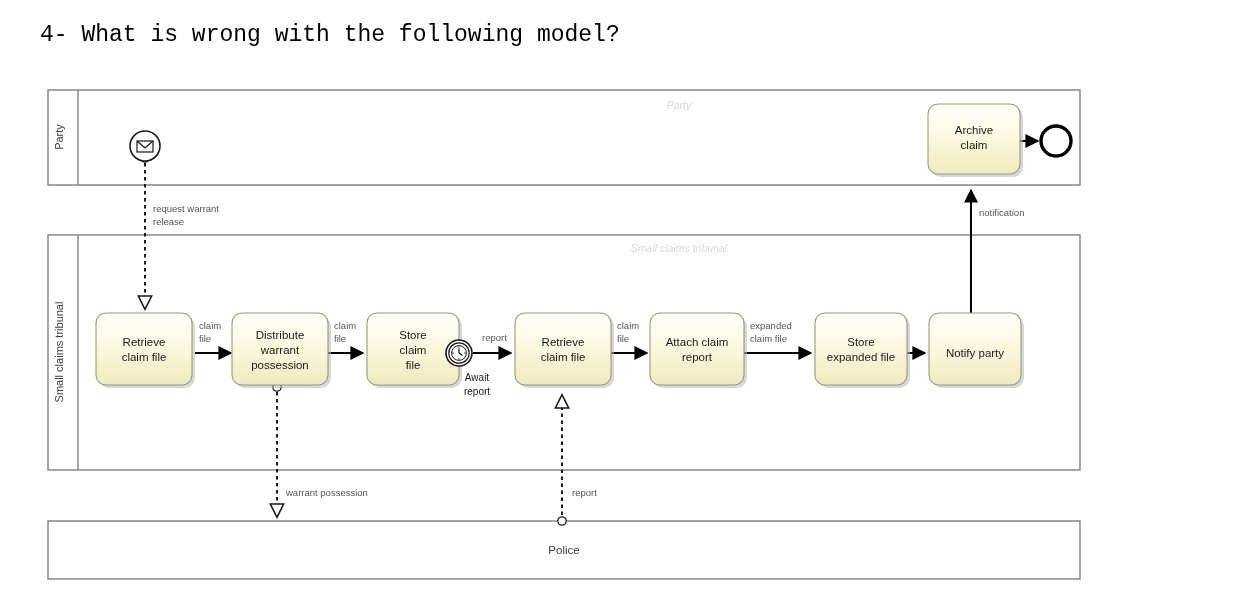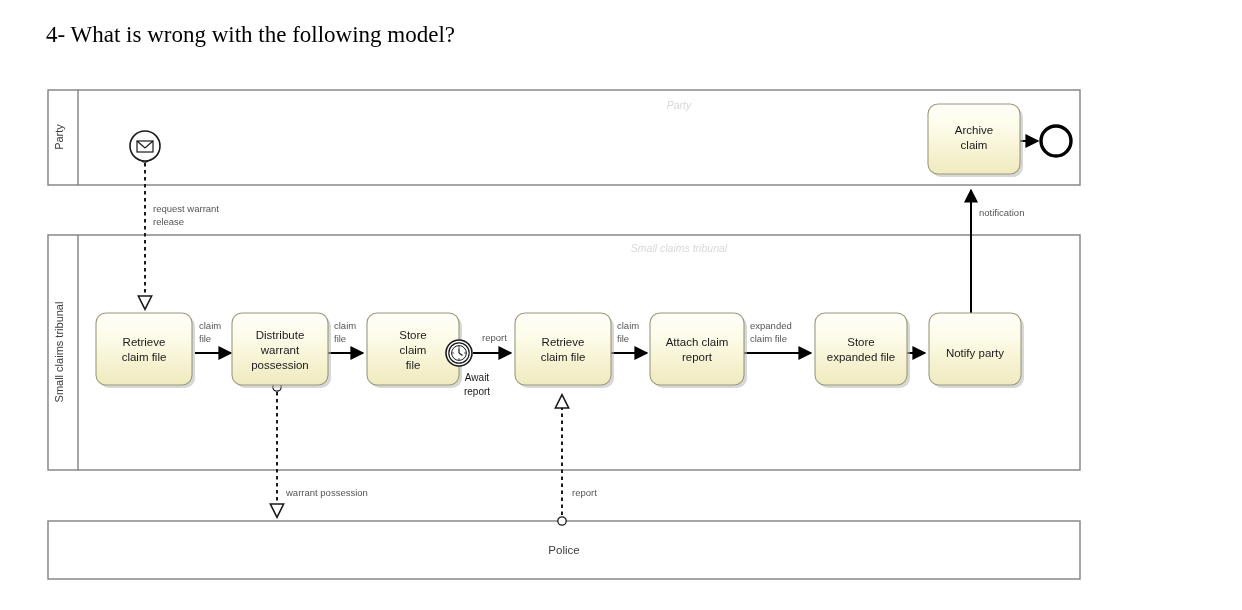--- a/index.html
+++ b/index.html
@@ -3,22 +3,22 @@
 <meta charset="utf-8">
 <style>
   html,body{margin:0;padding:0;}
   body{
     width:1242px;height:610px;background:#ffffff;
     font-family:"Liberation Sans", sans-serif;
     overflow:hidden;position:relative;
   }
   #question-title{
     position:absolute;left:40px;top:22px;
-    font-family:Liberation Serif, serif;
-    font-size:23px;color:#000;white-space:nowrap;margin-left:6px;
+    font-family:Liberation Mono, monospace;
+    font-size:23px;color:#000;white-space:nowrap;
   }
   #diagram-canvas{
     position:absolute;left:0;top:0;width:983px;height:610px;
   }
   svg{display:block;}
   .pool-rect{fill:#ffffff;stroke:#808080;stroke-width:1.4;}
   .lane-div{stroke:#808080;stroke-width:1.4;fill:none;}
   .pool-name-v{
     font-size:11px;fill:#3c3c3c;font-family:"Liberation Sans",sans-serif;
   }

